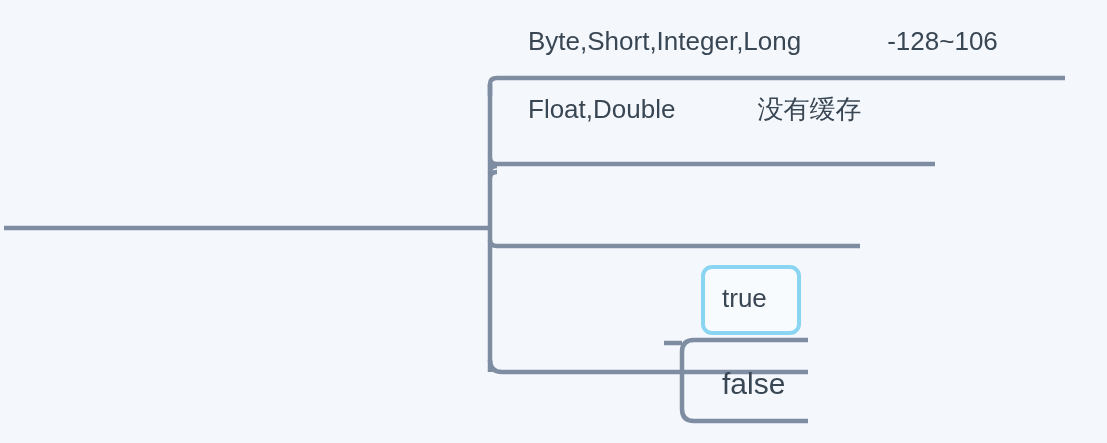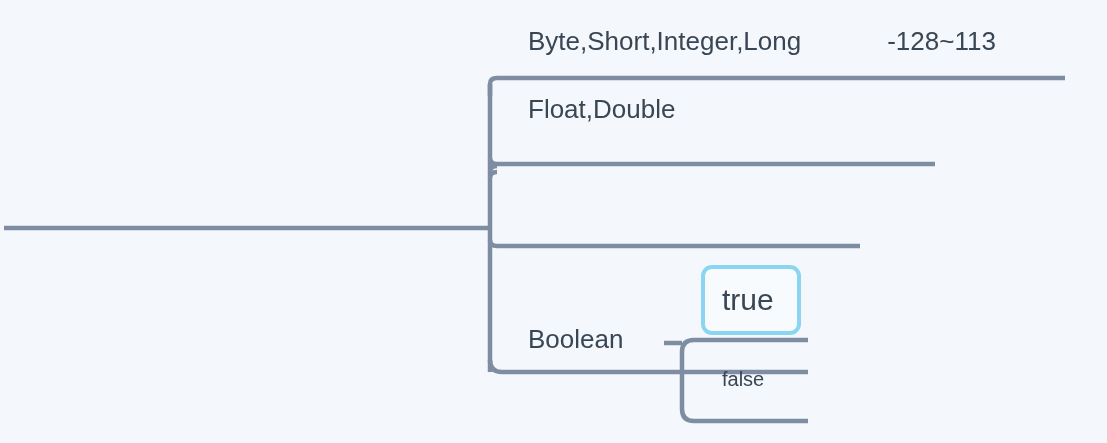--- a/index.html
+++ b/index.html
@@ -81,26 +81,26 @@
   #node-boolean {
     left: 528px;
     top: 326px;
     font-size: 26px;
   }
 
   
   #node-true {
     left: 722px;
     top: 285px;
-    font-size: 30px;
+    font-size: 26px;
   }
   #node-false {
     left: 722px;
     top: 369px;
-    font-size: 20px;
+    font-size: 30px;
   }
 
   
   .selection-box {
     position: absolute;
     left: 701px;
     top: 265px;
     width: 100px;
     height: 70px;
     border: 4px solid #8ad5f2;
@@ -139,31 +139,29 @@
 
       <path d="M 682 352 Q 682 340 694 340 L 808 340"></path>
 
       <path d="M 682 409 Q 682 421 694 421 L 808 421"></path>
     </g>
   </svg>
 
 
   <div class="node" id="node-integers">
     <span class="label">Byte,Short,Integer,Long</span>
-    <span class="value">-128~113</span>
+    <span class="value">-128~106</span>
   </div>
 
   <div class="node" id="node-floats">
     <span class="label">Float,Double</span>
+    <span class="value">没有缓存</span>
   </div>
 
 
-  <div class="node" id="node-boolean">
-    <span class="label">Boolean</span>
-  </div>
 
   <div class="selection-box"></div>
 
   <div class="node" id="node-true">
     <span class="label">true</span>
   </div>
 
   <div class="node" id="node-false">
     <span class="label">false</span>
   </div>

